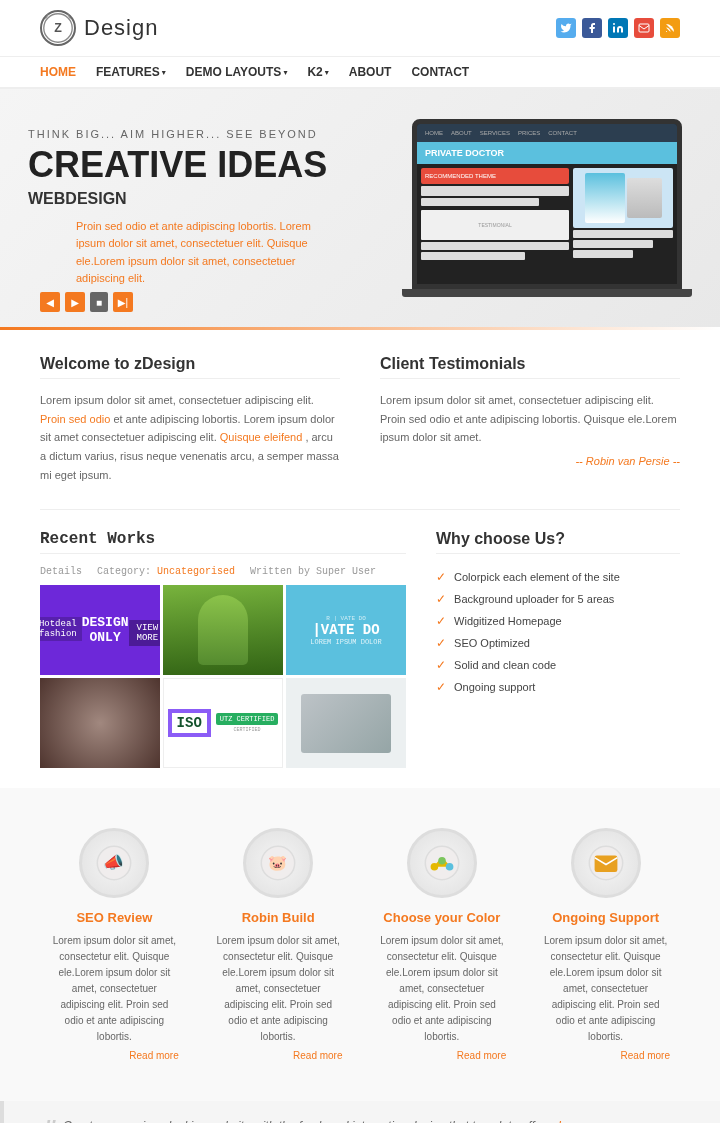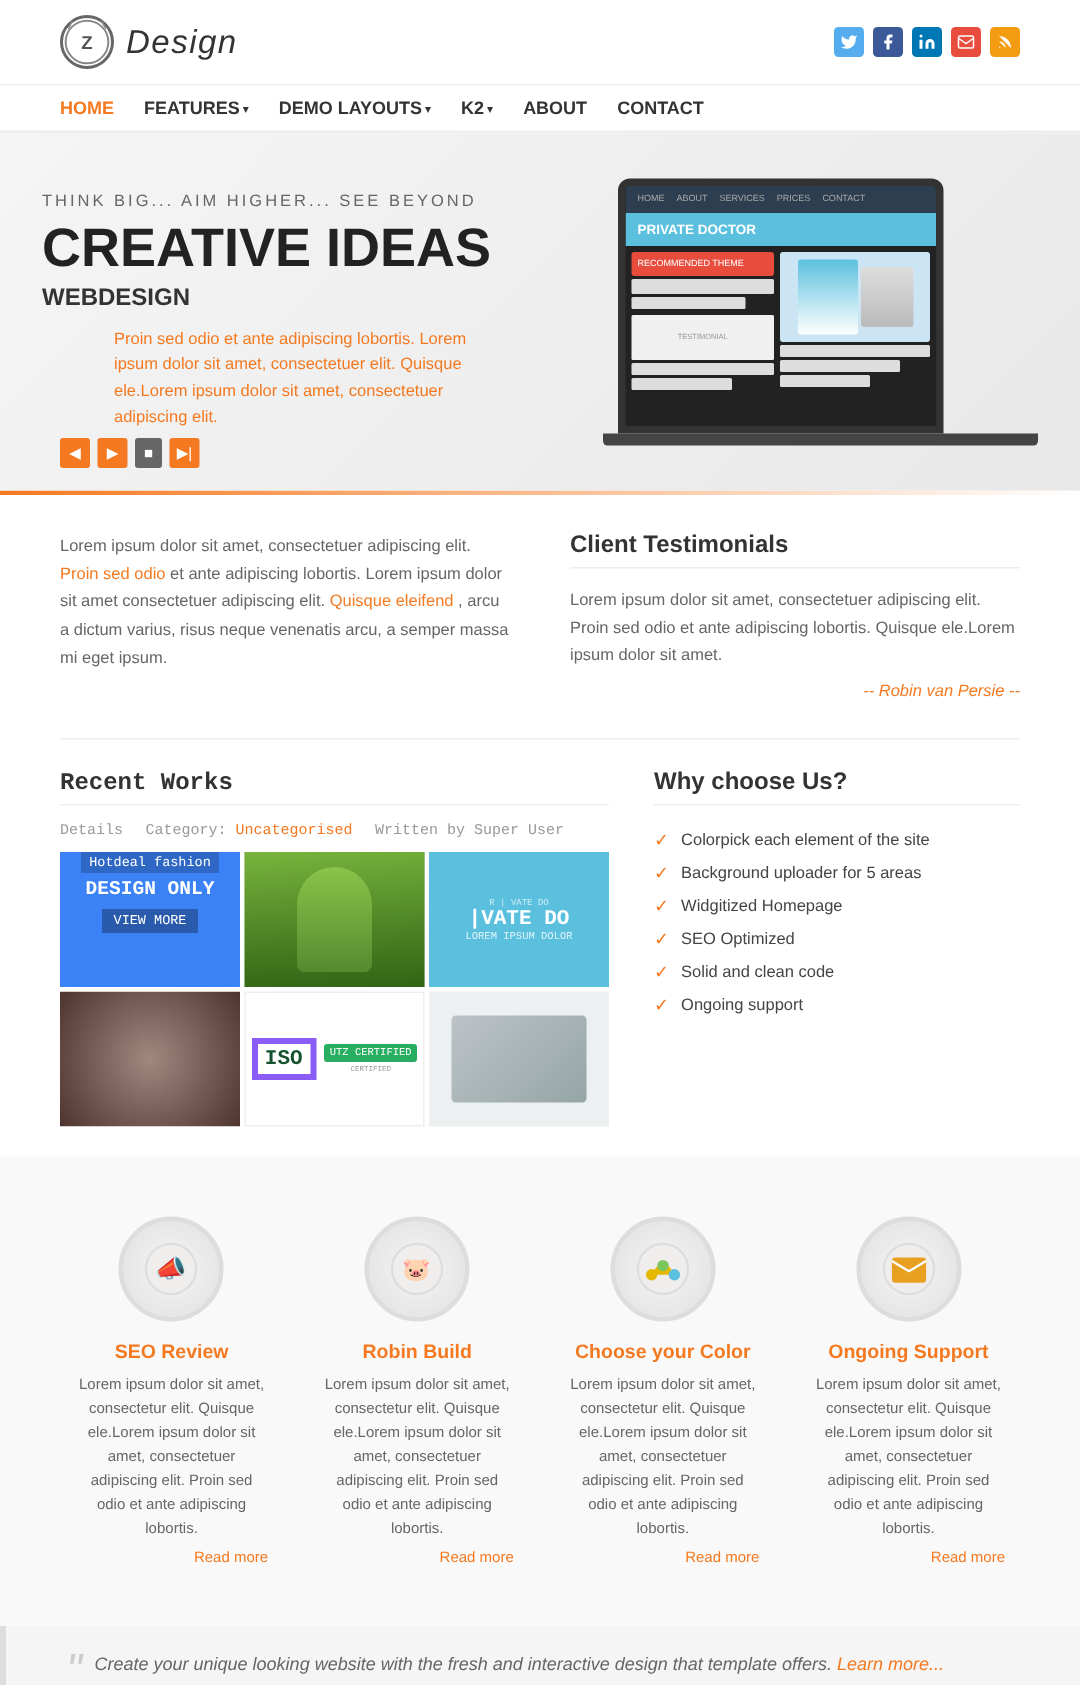--- a/index.html
+++ b/index.html
@@ -2,21 +2,21 @@
 <html><head>
   <meta charset="utf-8">
   <style>
     * { margin: 0; padding: 0; box-sizing: border-box; }
     body { font-family: Arial, sans-serif; font-size: 12px; color: #444; background: #fff; width: 720px; }
     
     
     .header { background: #fff; padding: 10px 40px; display: flex; align-items: center; justify-content: space-between; border-bottom: 1px solid #eee; }
     .logo { display: flex; align-items: center; gap: 8px; }
     .logo-icon { width: 36px; height: 36px; border: 2px solid #666; border-radius: 50%; display: flex; align-items: center; justify-content: center; font-weight: bold; font-size: 14px; color: #555; }
-    .logo-text { font-size: 22px; font-weight: 300; color: #333; letter-spacing: 1px; font-style: italic; }
+    .logo-text { font-size: 22px; font-weight: 300; color: #333; letter-spacing: 1px; }
     .social-icons { display: flex; gap: 6px; }
     .social-icon { width: 20px; height: 20px; border-radius: 3px; display: flex; align-items: center; justify-content: center; font-size: 10px; color: #fff; }
     .si-twitter { background: #55acee; }
     .si-facebook { background: #3b5998; }
     .si-linkedin { background: #0077b5; }
     .si-email { background: #e74c3c; }
     .si-rss { background: #f39c12; }
     
     
     .nav { background: #fff; padding: 8px 40px; display: flex; align-items: center; gap: 20px; border-bottom: 2px solid #eee; }
@@ -46,21 +46,21 @@
     .col-right { flex: 1; }
     .section-title { font-size: 16px; font-weight: bold; color: #333; margin-bottom: 12px; border-bottom: 1px solid #eee; padding-bottom: 5px; }
     .section-text { font-size: 11px; color: #666; line-height: 1.7; }
     .section-text .highlight { color: #f47920; }
     .quote-author { font-size: 11px; color: #f47920; font-style: italic; text-align: right; margin-top: 8px; }
     .rw-header { display: flex; align-items: center; gap: 15px; margin-bottom: 8px; }
     .rw-meta { font-size: 10px; color: #999; }
     .rw-meta .cat { color: #f47920; }
     .rw-grid { display: grid; grid-template-columns: repeat(3, 1fr); grid-template-rows: repeat(2, 90px); gap: 3px; }
     .rw-item { overflow: hidden; position: relative; }
-    .rw-item-1 { background: #3b82f6; display: flex; flex-direction: column; align-items: center; justify-content: flex-start; color: #fff; }
+    .rw-item-1 { background: #6d28d9; display: flex; align-items: center; justify-content: center; color: #fff; }
     .rw-item-1 .tag { font-size: 9px; background: rgba(0,0,0,0.2); padding: 2px 5px; margin-bottom: 3px; }
     .rw-item-1 .title { font-size: 13px; font-weight: bold; text-align: center; line-height: 1.2; }
     .rw-item-1 .btn { font-size: 9px; background: rgba(0,0,0,0.3); padding: 3px 8px; margin-top: 5px; }
     .why-list { list-style: none; margin-top: 10px; }
     .why-list li { display: flex; align-items: center; gap: 8px; padding: 4px 0; font-size: 11px; color: #444; }
     .check { color: #f47920; font-size: 12px; }
     
     
     .features-section { background: #f9f9f9; padding: 25px 40px; }
     .features-grid { display: grid; grid-template-columns: repeat(4, 1fr); gap: 15px; }
@@ -165,21 +165,21 @@
     <div class="hero-service">WEBDESIGN</div>
     <div class="hero-desc">
       <span>Proin sed odio et ante adipiscing lobortis. Lorem ipsum dolor sit amet, consectetuer elit. </span>
       <span style="color:#f47920">Quisque ele.Lorem</span>
       <span>ipsum dolor sit amet, consectetuer adipiscing elit.</span>
     </div>
   </div>
   <div class="hero-image">
     <div style="position:relative;">
 
-      <div style="width:217px;height:170px;background:#222;border-radius:8px 8px 0 0;border:5px solid #333;overflow:hidden;position:relative;">
+      <div style="width:270px;height:170px;background:#222;border-radius:8px 8px 0 0;border:5px solid #333;overflow:hidden;position:relative;">
         <div style="background:#2c3e50;height:18px;display:flex;align-items:center;padding:0 8px;gap:8px;">
           <span style="font-size:6px;color:#aaa;">HOME</span>
           <span style="font-size:6px;color:#aaa;">ABOUT</span>
           <span style="font-size:6px;color:#aaa;">SERVICES</span>
           <span style="font-size:6px;color:#aaa;">PRICES</span>
           <span style="font-size:6px;color:#aaa;">CONTACT</span>
         </div>
         <div style="background:#5bc0de;height:22px;display:flex;align-items:center;padding:0 8px;">
           <span style="font-size:9px;font-weight:bold;color:#fff;">PRIVATE DOCTOR</span>
         </div>
@@ -223,20 +223,21 @@
     <div class="hero-ctrl-sm" style="background:#f47920;width:20px;height:20px;display:flex;align-items:center;justify-content:center;">
       <span style="color:#fff;font-size:10px;">▶|</span>
     </div>
   </div>
 </div>
 
 <div class="orange-bar"></div>
 
 <div class="two-col">
   <div class="col-left">
+    <div class="section-title">Welcome to zDesign</div>
     <div class="section-text">
       <span>Lorem ipsum dolor sit amet, consectetuer adipiscing elit.</span>
       <span class="highlight">Proin sed odio</span>
       <span>et ante adipiscing lobortis. Lorem ipsum dolor sit amet consectetuer adipiscing elit.</span>
       <span class="highlight">Quisque eleifend</span>
       <span>, arcu a dictum varius, risus neque venenatis arcu, a semper massa mi eget ipsum.</span>
     </div>
   </div>
   <div class="col-right">
     <div class="section-title">Client Testimonials</div>

